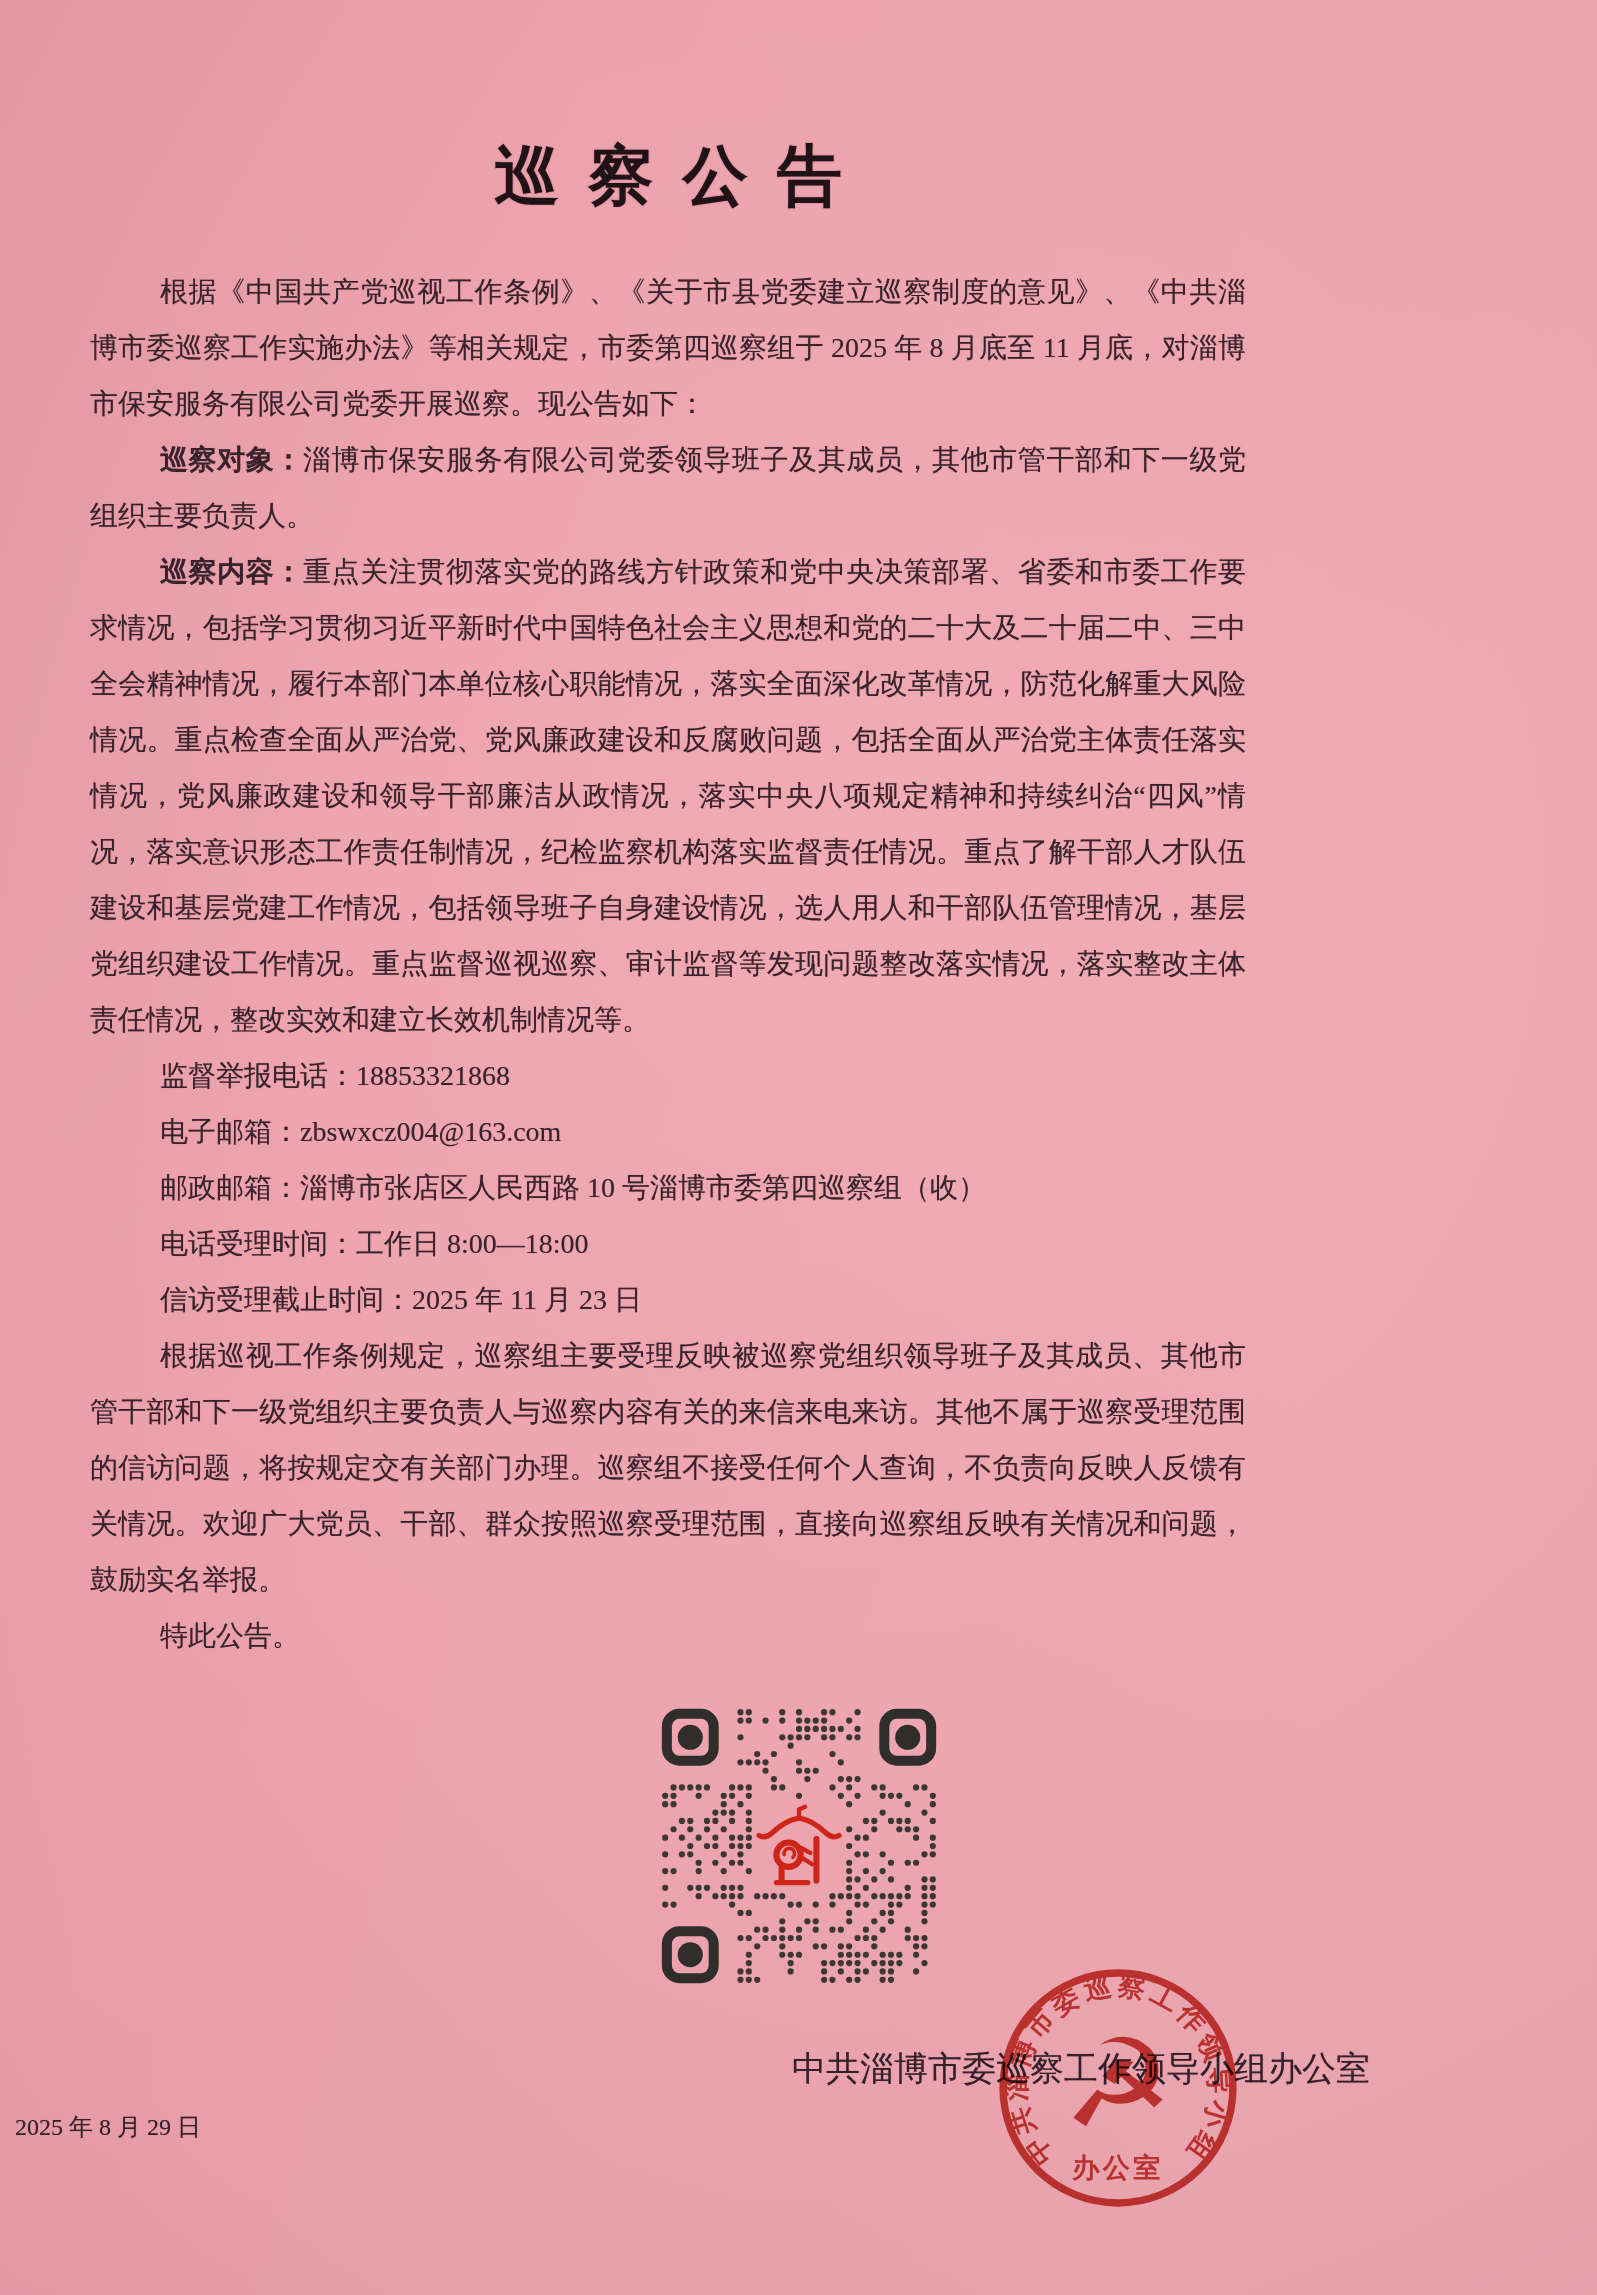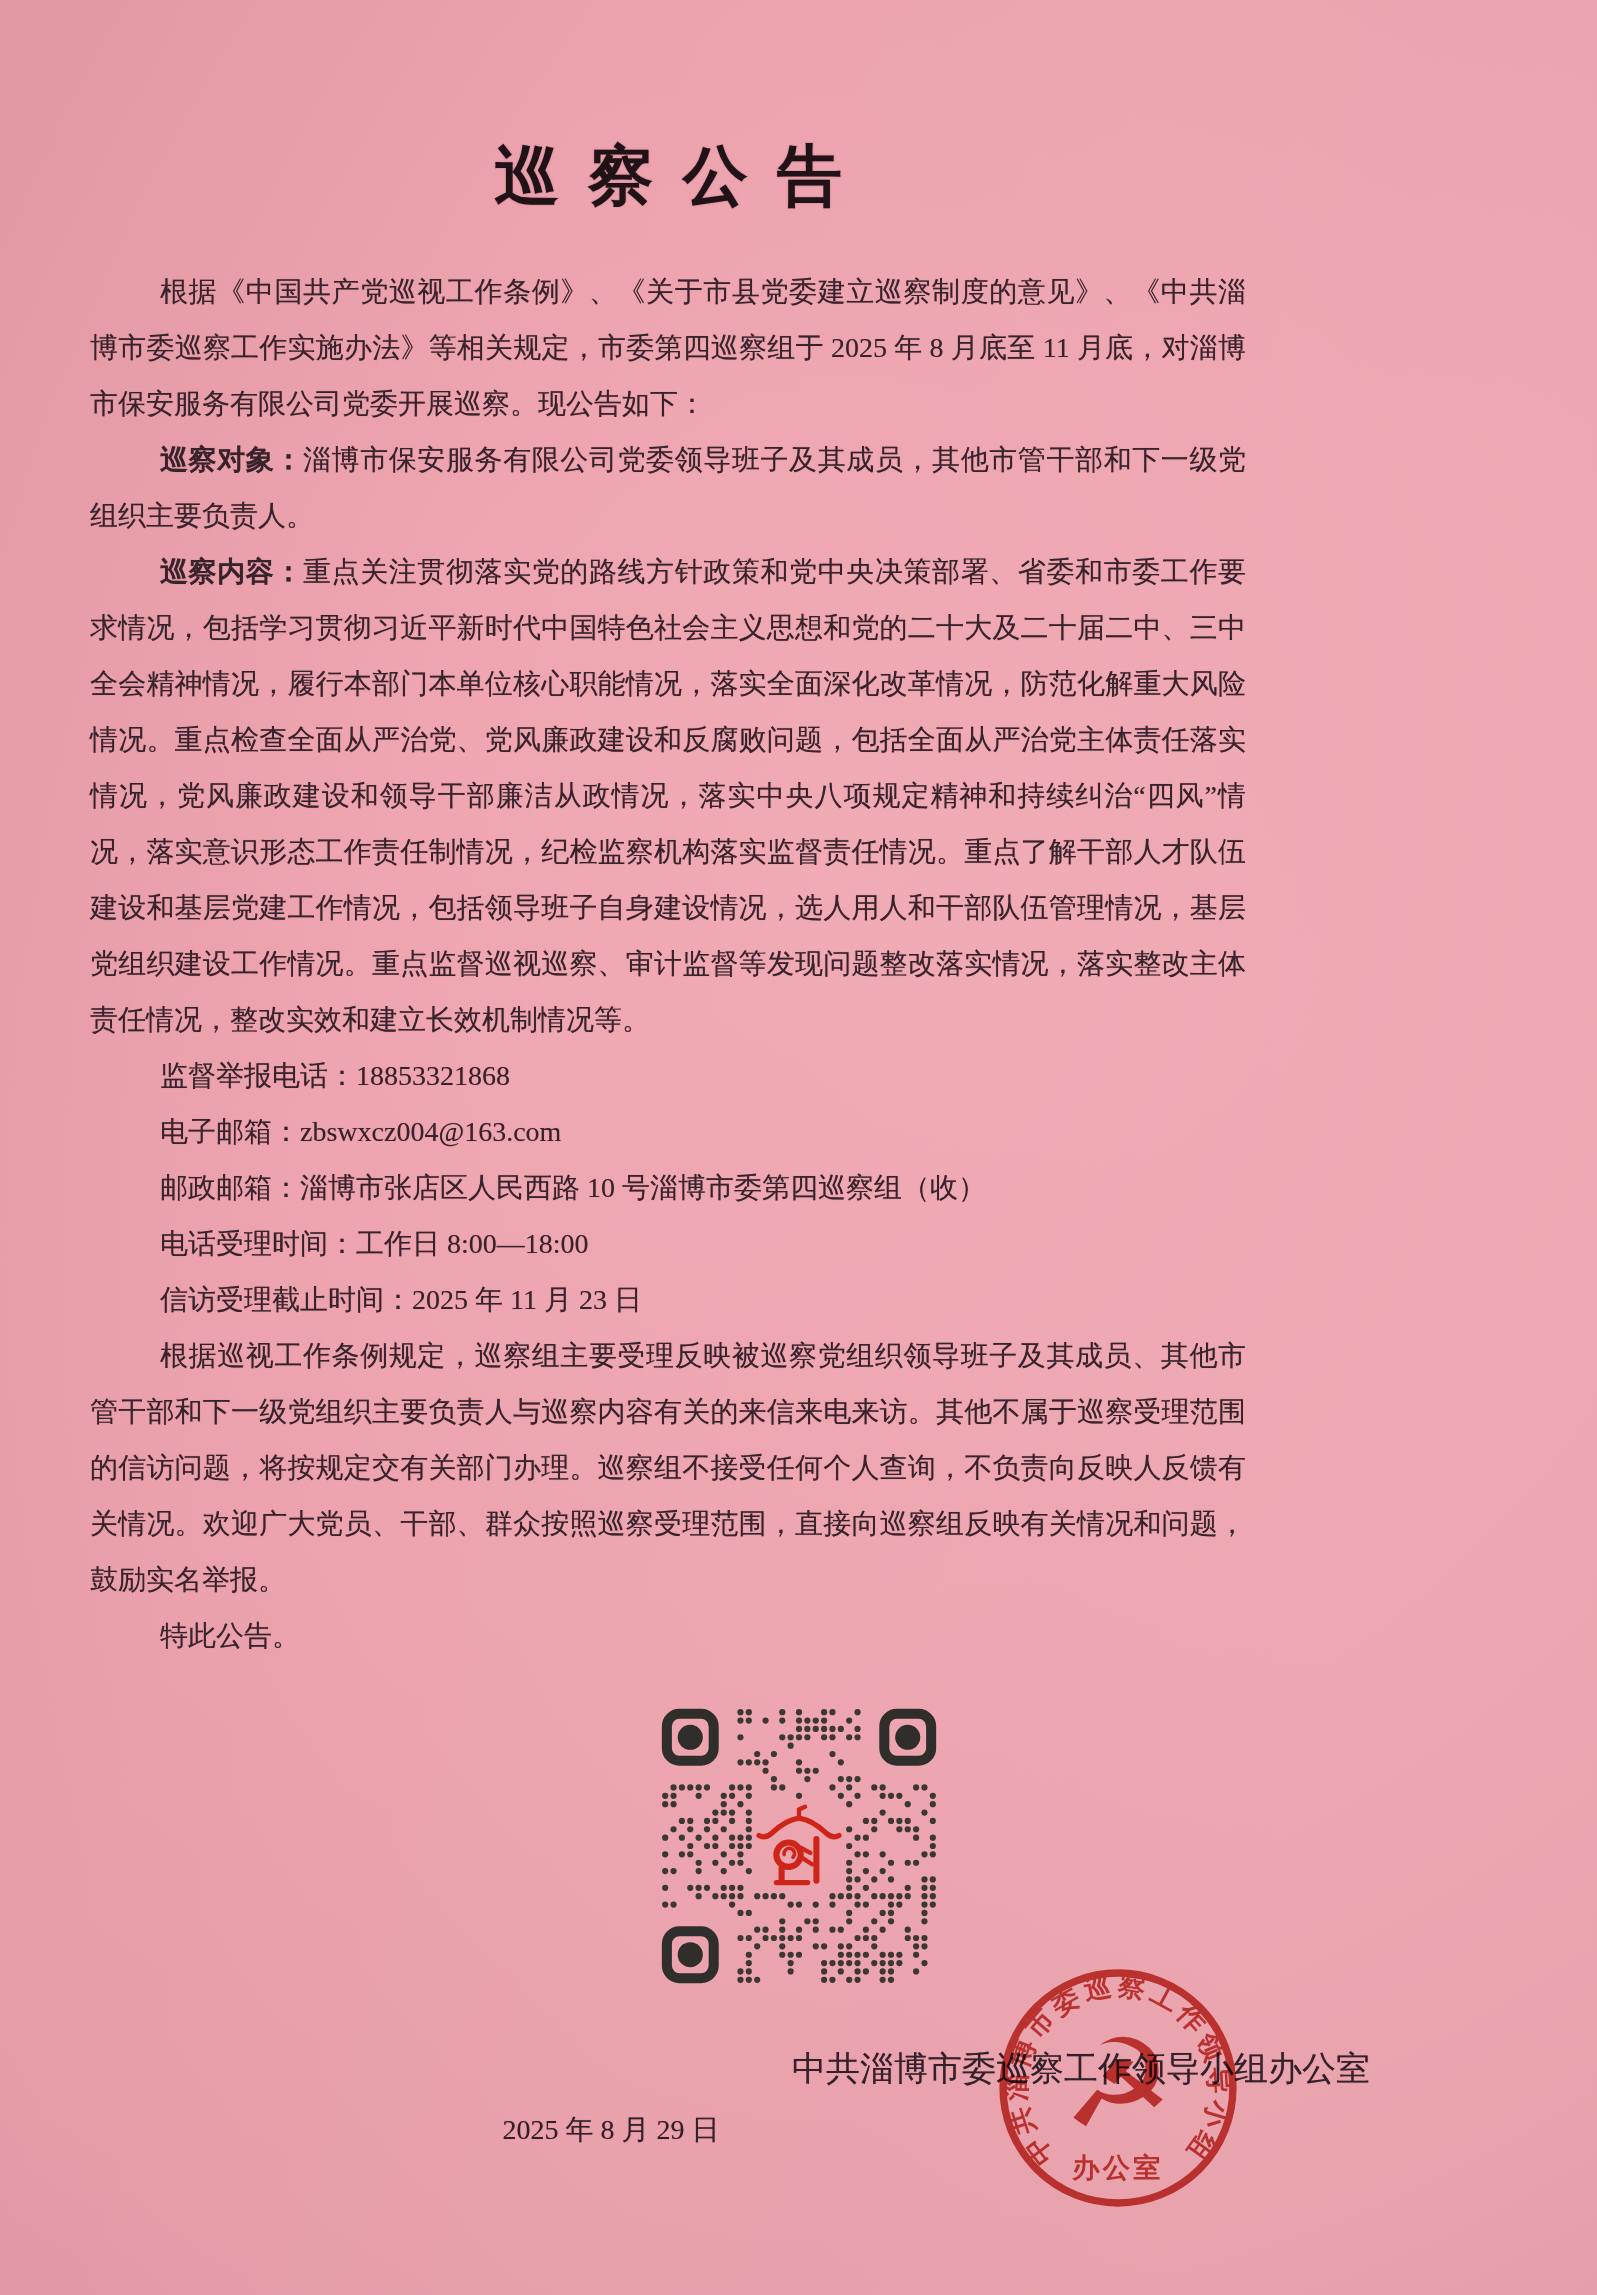--- a/index.html
+++ b/index.html
@@ -38,22 +38,23 @@
   .qr-wrap{
     position:absolute;left:661px;top:1708px;width:276px;height:276px;
   }
   .sign-line{
     position:absolute;left:0;right:228px;top:2046px;
     text-align:right;font-size:34px;color:#33202a;
     text-shadow:0 0 0.8px rgba(70,35,48,.45);
   }
   .date-line{
     position:absolute;left:0;right:376px;top:2111px;
-    text-align:center;font-size:28px;color:#33202a;
+    text-align:left;font-size:24px;color:#33202a;
     text-shadow:0 0 0.8px rgba(70,35,48,.45);
+    padding-left:15px;
   }
   .seal{
     position:absolute;left:994px;top:1964px;width:248px;height:248px;
     opacity:.87;mix-blend-mode:multiply;
   }
 </style>
 </head>
 <body>
 
 <div id="page">

